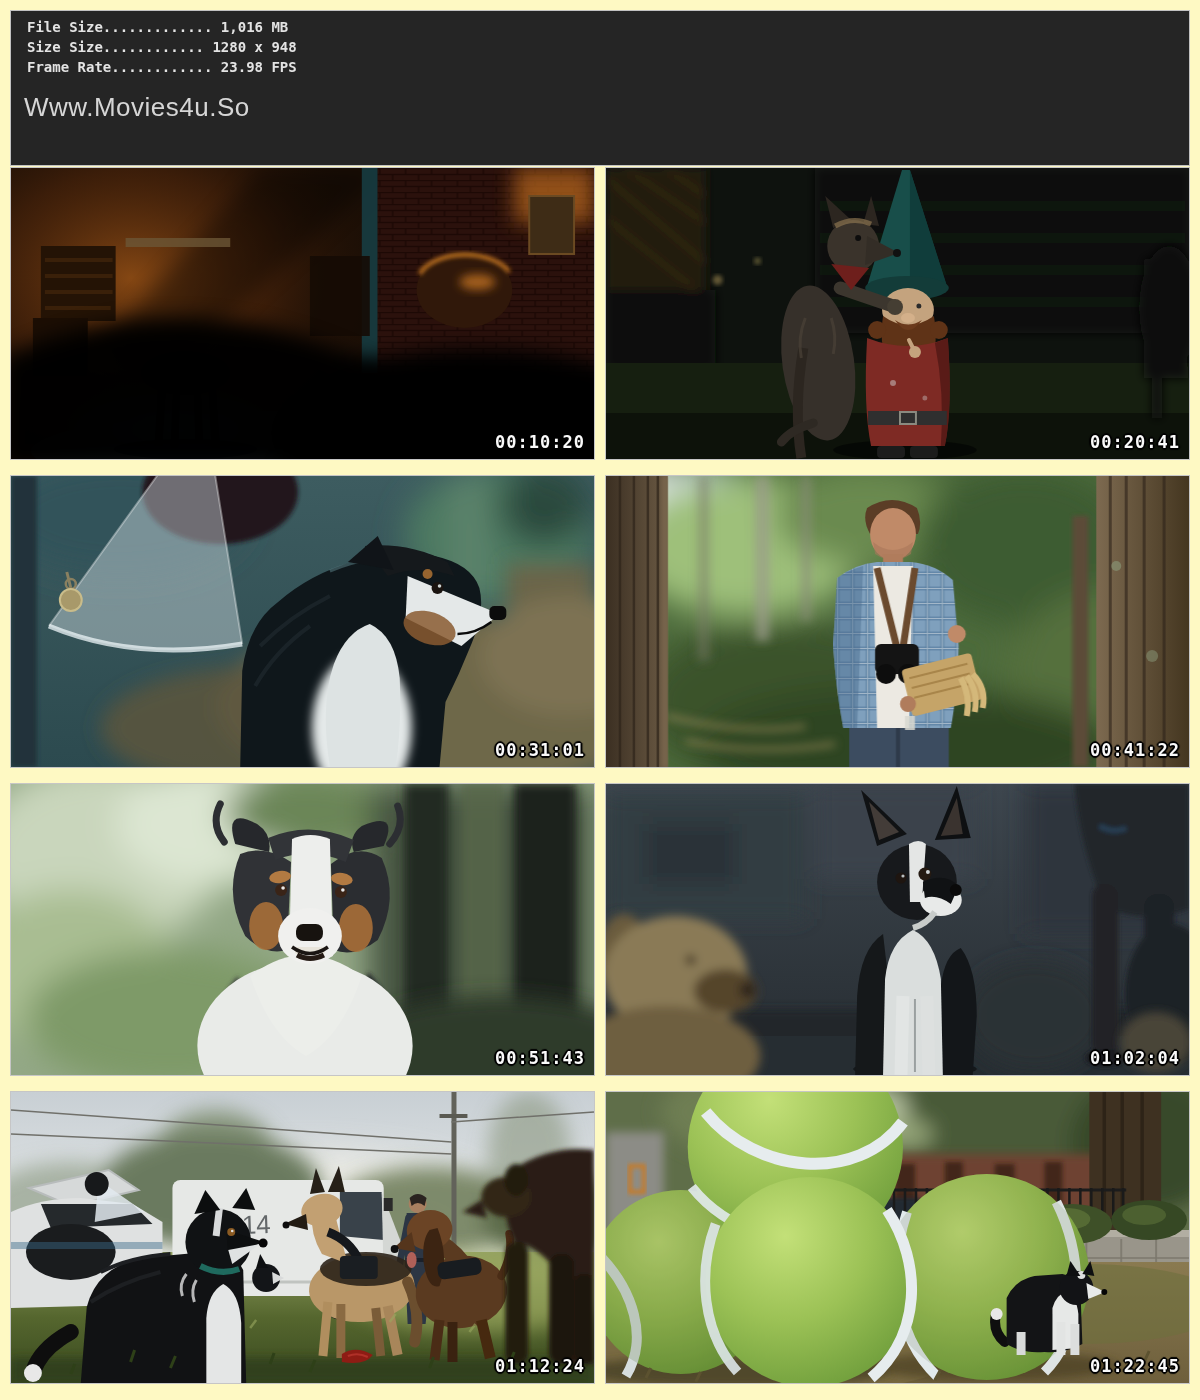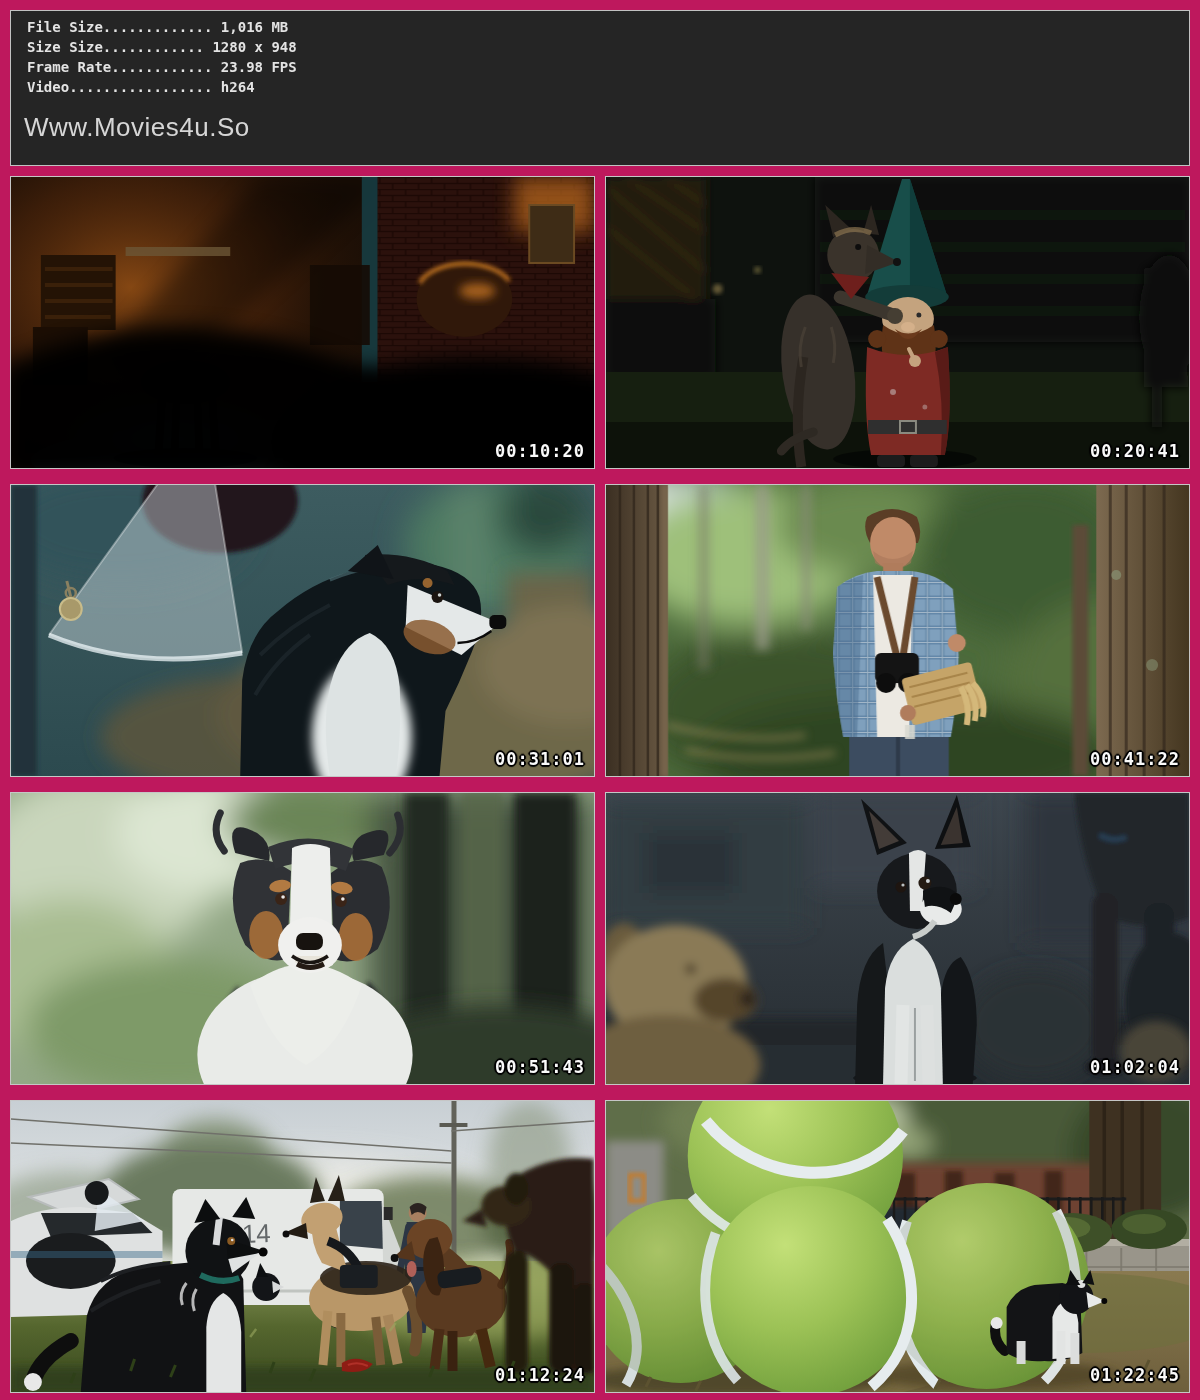--- a/index.html
+++ b/index.html
@@ -1,28 +1,28 @@
 <!DOCTYPE html>
 <html><head>
 <meta charset="utf-8">
 <style>
   html,body{margin:0;padding:0;background:#2e2e2e;}
-  .page{position:relative;width:1200px;height:1400px;background:#be185d;overflow:hidden;
+  .page{position:relative;width:1200px;height:1400px;background:#fef9c3;overflow:hidden;
         font-family:"DejaVu Sans Mono",monospace;}
   
   .info{position:absolute;left:10px;top:10px;width:1178px;height:154px;
         background:#252525;border:1px solid #c2c2c2;}
   .info-rows{padding:6px 0 0 16px;}
   .info-row{font-family:"DejaVu Sans Mono",monospace;font-weight:700;font-size:14px;
             line-height:20px;color:#e3e3e3;white-space:pre;}
   .info-row .val{padding-left:1ch;}
   .watermark{font-family:"Liberation Sans",sans-serif;font-weight:400;font-size:26px;
              line-height:27px;color:#d6d6d6;padding-left:13px;margin-top:17px;letter-spacing:.5px;}
   
-  .grid{position:absolute;left:10px;top:176px;width:1180px;display:grid;
+  .grid{position:absolute;left:10px;top:167px;width:1180px;display:grid;
         grid-template-columns:585px 585px;grid-auto-rows:293px;gap:15px 10px;}
   .thumb{position:relative;box-sizing:border-box;border:1px solid #c6c6c6;background:#000;overflow:hidden;}
   .thumb svg{display:block;width:100%;height:100%;}
   .ts{position:absolute;right:9px;bottom:7px;
       font-family:"DejaVu Sans Mono",monospace;font-weight:700;font-size:17px;color:#fafafa;
       letter-spacing:1px;
       text-shadow:-1px -1px 0 #000,1px -1px 0 #000,-1px 1px 0 #000,1px 1px 0 #000,
                   -2px 0 1px #000,2px 0 1px #000,0 2px 1px #000,0 -2px 1px #000;}
   .defs{position:absolute;width:0;height:0;}
 </style>
@@ -99,21 +99,20 @@
   </defs>
 </svg>
 
 <div class="page">
 
   <div class="info">
     <div class="info-rows">
       <div class="info-row"><span>File Size.............</span><span class="val">1,016 MB</span></div>
       <div class="info-row"><span>Size Size............</span><span class="val">1280 x 948</span></div>
       <div class="info-row"><span>Frame Rate............</span><span class="val">23.98 FPS</span></div>
-      <div class="info-row"><span>Video.................</span><span class="val">h264</span></div>
     </div>
     <div class="watermark">Www.Movies4u.So</div>
   </div>
 
   <div class="grid">
 
     <div class="thumb">
       <svg class="scene" viewBox="0 0 585 291" preserveAspectRatio="none">
         <rect width="585" height="291" fill="#0d0703"></rect>
         <rect x="0" y="0" width="380" height="291" fill="#1c0f06"></rect>

